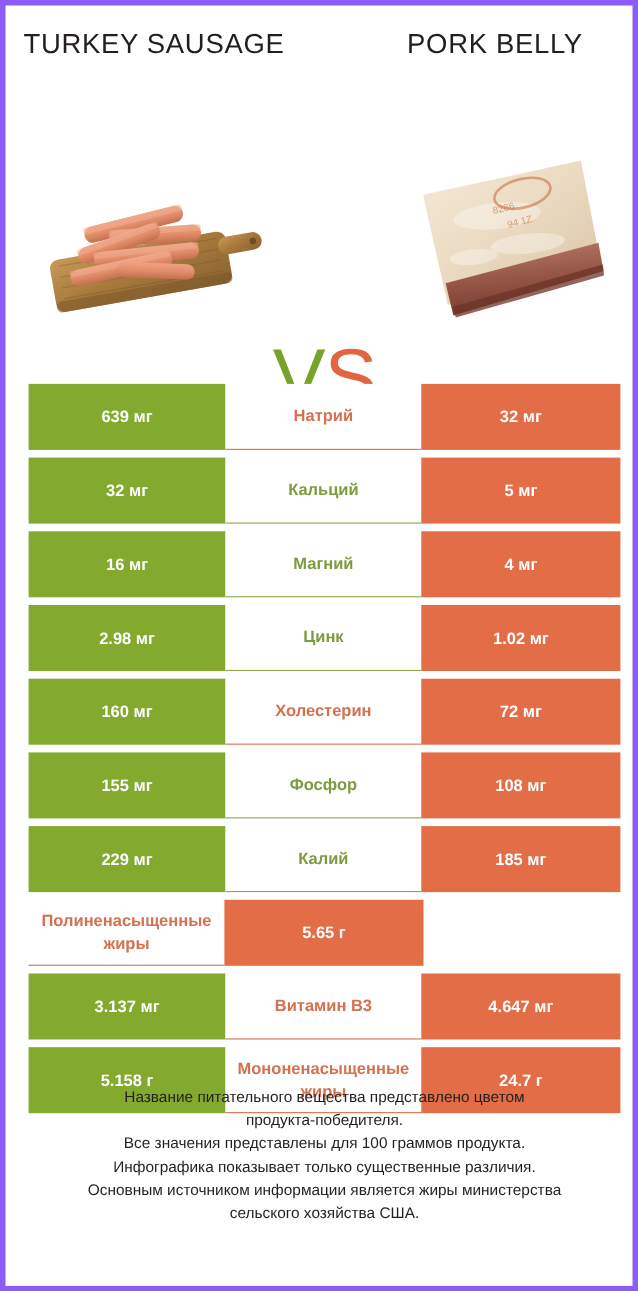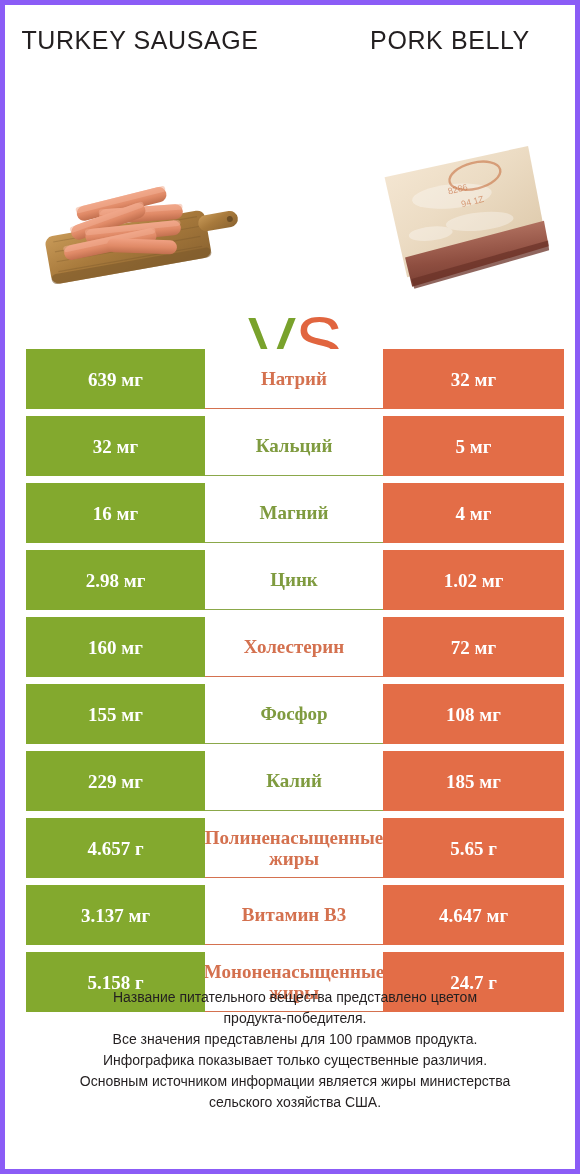--- a/index.html
+++ b/index.html
@@ -100,24 +100,23 @@
     position: relative;
   }
   .row:last-child { margin-bottom: 0; }
 
   .cell {
     box-sizing: border-box;
     display: flex;
     align-items: center;
     justify-content: center;
     text-align: center;
-    font-size: 19px;
+    font-size: 15px;
     font-weight: bold;
     line-height: 19px;
-    font-family: Liberation Serif, serif;
   }
   .cell-left {
     width: 179px;
     background: #83a92e;
     color: #ffffff;
   }
   .cell-mid {
     width: 178px;
     background: #ffffff;
     overflow: hidden;
@@ -307,21 +306,20 @@
         <div class="cell cell-right">108 мг</div>
       </div>
       <div class="row">
         <div class="cell cell-left">229 мг</div>
         <div class="cell cell-mid mid-green">
           <span class="lbl lbl-green">Калий</span>
         </div>
         <div class="cell cell-right">185 мг</div>
       </div>
       <div class="row">
-        <div class="cell cell-left">4.657 г</div>
         <div class="cell cell-mid mid-orange" style="white-space: normal;">
           <span class="lbl lbl-orange" style="white-space: normal; line-height: 21px;">Полиненасыщенные жиры</span>
         </div>
         <div class="cell cell-right">5.65 г</div>
       </div>
       <div class="row">
         <div class="cell cell-left">3.137 мг</div>
         <div class="cell cell-mid mid-orange">
           <span class="lbl lbl-orange">Витамин B3</span>
         </div>

